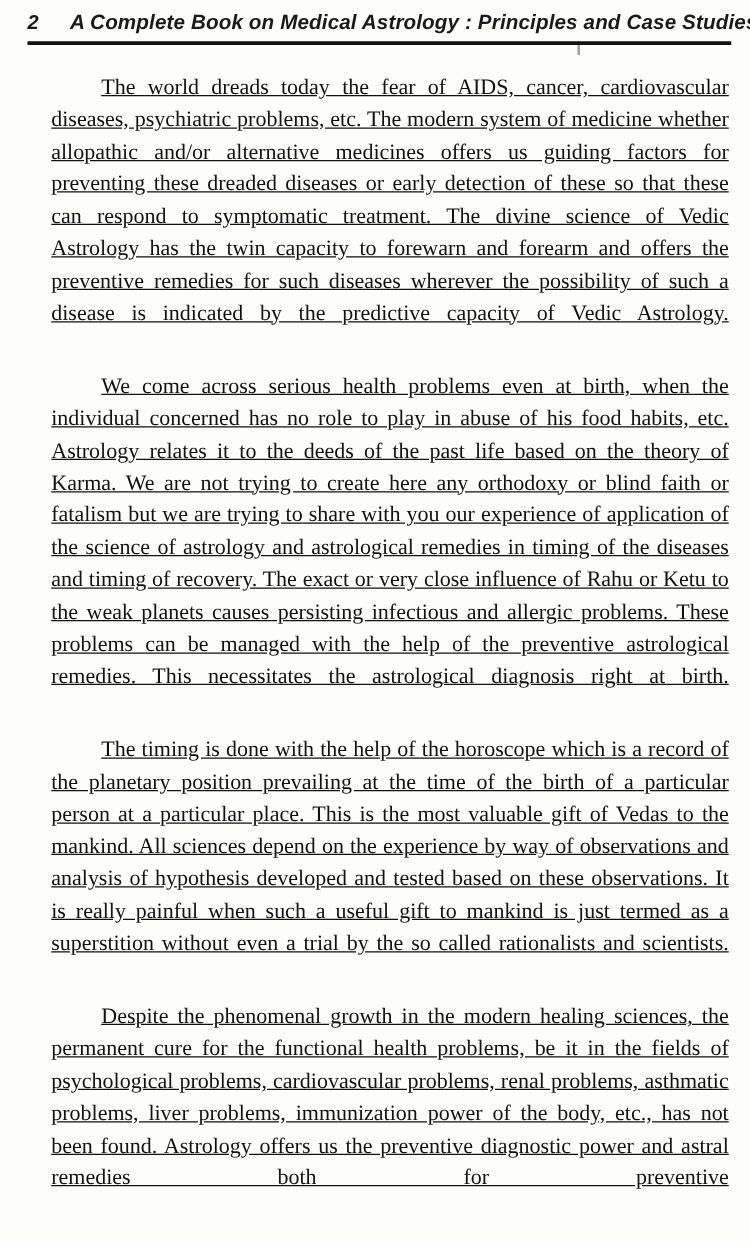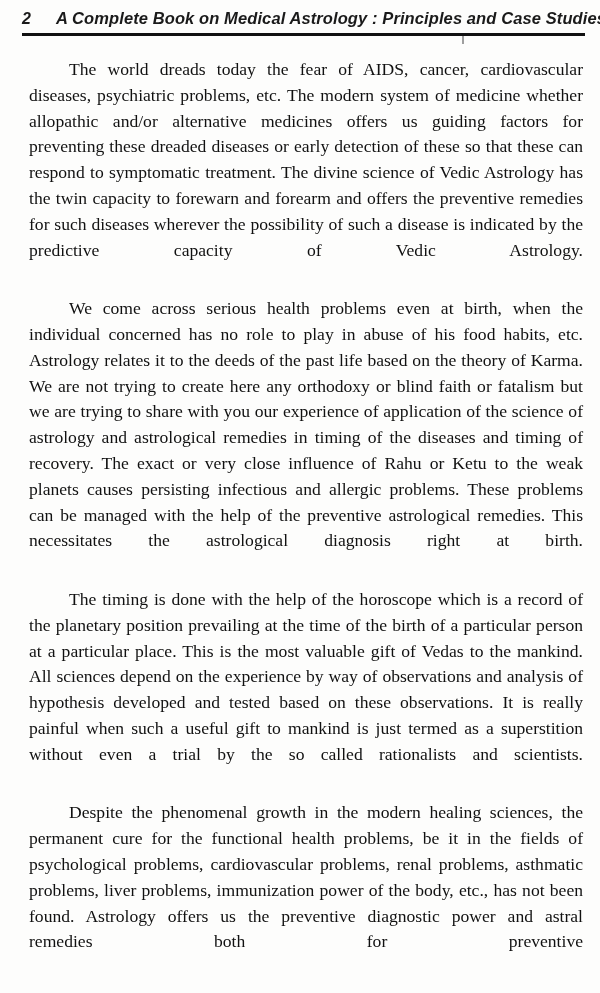--- a/index.html
+++ b/index.html
@@ -71,29 +71,30 @@
 
   
   .body-col {
     position: absolute;
     top: 57px;
     left: 25px;
     width: 558px;
   }
 
   .para {
-    margin: 0 0 7px 4px;
+    margin: 0 0 7px 16px;
     text-indent: 40px;
     text-align: justify;
     font-size: 17.6px;
     line-height: 25.8px;
     color: #111111;
     hyphens: none;
     -webkit-hyphens: none;
     word-spacing: 0.2px;
+    text-decoration: underline;
   }
   .para:last-child {
     margin-bottom: 0;
   }
   
   .para::after {
     content: "";
     display: inline-block;
     width: 100%;
   }

